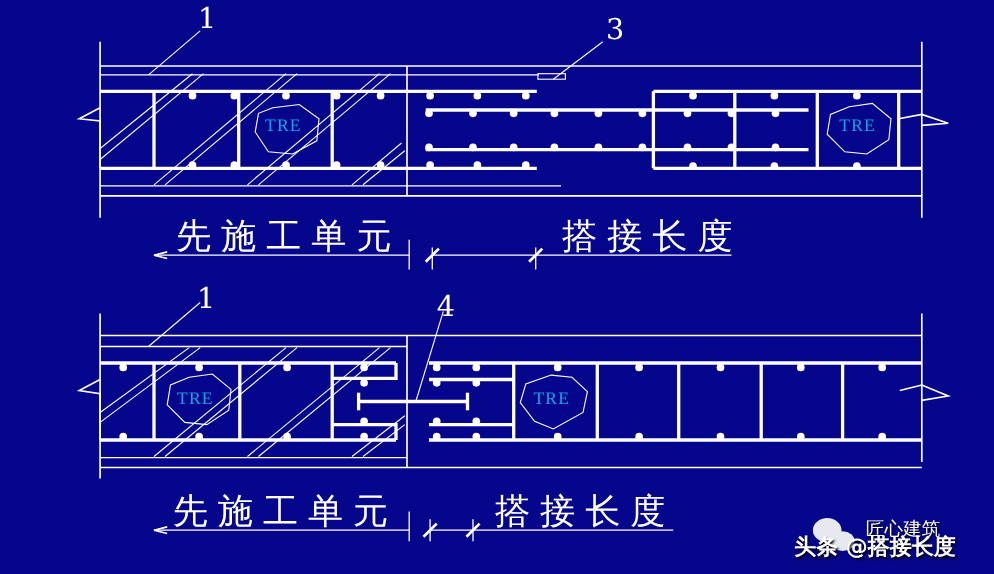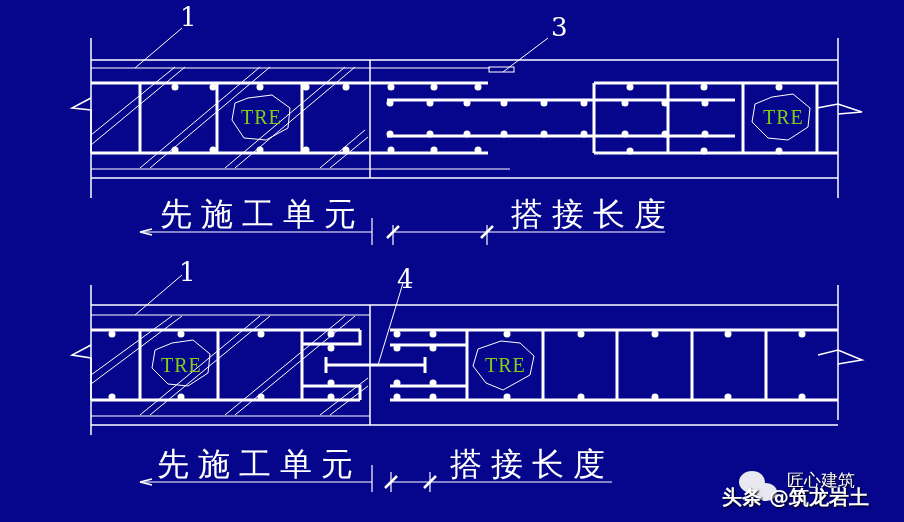--- a/index.html
+++ b/index.html
@@ -1,21 +1,21 @@
 <!DOCTYPE html>
 <html><head>
   <meta charset="utf-8">
   <style>
     html, body { margin: 0; padding: 0; }
     body { width: 904px; height: 522px; background: #06068c; overflow: hidden; position: relative; font-family: "DejaVu Sans", sans-serif; }
     svg.drawing { position: absolute; left: 0; top: 0; }
     .lbl { position: absolute; color: #ffffff; font-family: "DejaVu Serif", serif; white-space: nowrap; }
     .num { font-size: 26px; }
     .cn { font-size: 32px; letter-spacing: 9px; }
-    .tre { position: absolute; color: #84cc16; font-family: "Liberation Serif", serif; font-size: 20px; letter-spacing: 1px; }
+    .tre { position: absolute; color: #0ea5e9; font-family: "Liberation Serif", serif; font-size: 16px; letter-spacing: 1px; }
     .wm { position: absolute; color: #ffffff; font-family: "DejaVu Sans", sans-serif; font-weight: bold; white-space: nowrap; text-shadow: 1px 1px 2px #000; }
   </style>
 </head>
 <body>
 
 <svg class="drawing" width="904" height="522" viewBox="0 0 904 522" xmlns="http://www.w3.org/2000/svg">
   <g stroke="#ffffff" fill="none">
 
     <line x1="91" y1="38" x2="91" y2="198" stroke-width="1.5"></line>
     <line x1="838" y1="38" x2="838" y2="198" stroke-width="1.5"></line>
@@ -223,13 +223,13 @@
 <div class="lbl cn" style="left:511px;top:193px;">搭接长度</div>
 
 <div class="lbl num" style="left:179px;top:257px;">1</div>
 <div class="lbl num" style="left:397px;top:264px;">4</div>
 <div class="tre" style="left:161px;top:354px;">TRE</div>
 <div class="tre" style="left:485px;top:354px;">TRE</div>
 <div class="lbl cn" style="left:157px;top:443px;">先施工单元</div>
 <div class="lbl cn" style="left:450px;top:443px;">搭接长度</div>
 
 <div class="wm" style="left:787px;top:469px;font-size:17px;font-weight:normal;">匠心建筑</div>
-<div class="wm" style="left:722px;top:484px;font-size:20px;">头条 @筑龙岩土</div>
+<div class="wm" style="left:722px;top:484px;font-size:20px;">头条 @搭接长度</div>
 
 </body></html>

